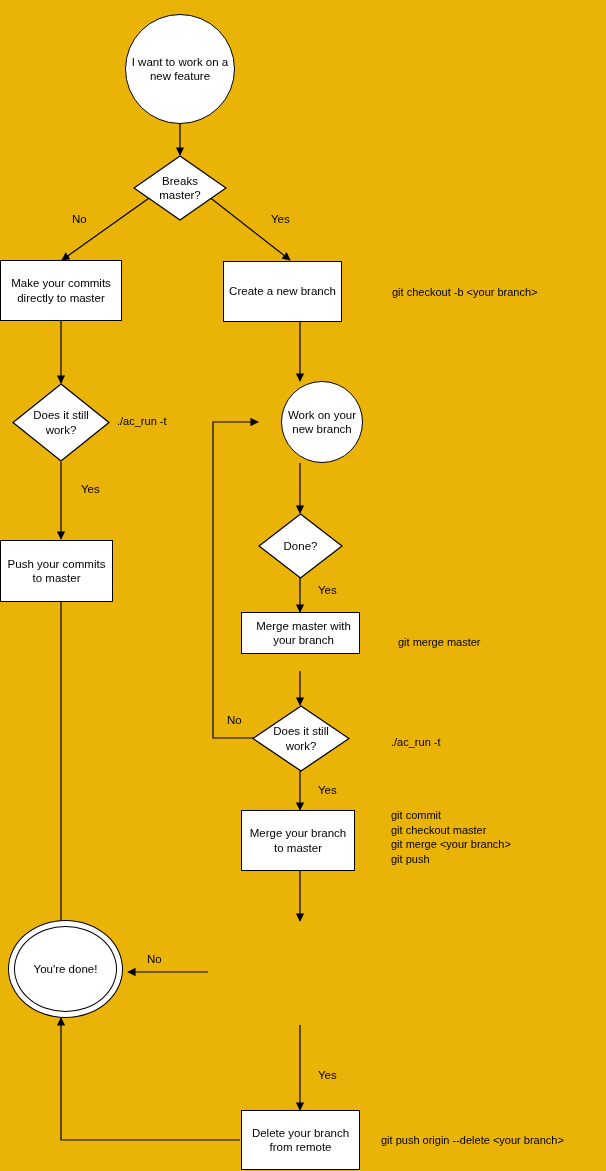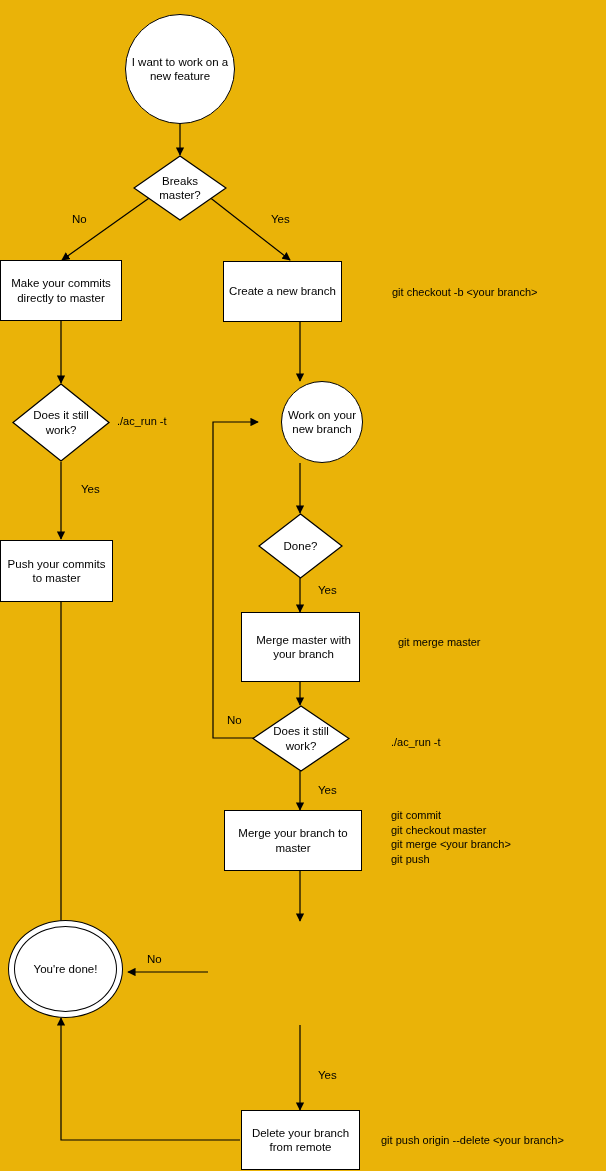--- a/index.html
+++ b/index.html
@@ -183,40 +183,40 @@
 
   <div class="diamond-wrap" style="left:258px;top:513px;width:85px;height:66px;">
     <svg class="dshape" viewBox="0 0 85 66" preserveAspectRatio="none">
       <polygon points="42.5,1 84,33 42.5,65 1,33" fill="#fff" stroke="#000" stroke-width="1.3"></polygon>
     </svg>
     <span class="dtext">Done?</span>
   </div>
 
   <div class="edge-label" style="left:318px;top:584px;">Yes</div>
 
-  <div class="node rect" style="left:241px;top:612px;width:119px;height:70px;padding-left:6px;">
+  <div class="node rect" style="left:241px;top:612px;width:119px;height:42px;padding-left:6px;">
     <span class="lbl">Merge master with your branch</span>
   </div>
 
   <div class="annot" style="left:398px;top:635px;">git merge master</div>
 
   <div class="diamond-wrap" style="left:252px;top:705px;width:98px;height:67px;">
     <svg class="dshape" viewBox="0 0 98 67" preserveAspectRatio="none">
       <polygon points="49,1 97,33.5 49,66 1,33.5" fill="#fff" stroke="#000" stroke-width="1.3"></polygon>
     </svg>
     <span class="dtext">Does it still work?</span>
   </div>
 
   <div class="edge-label" style="left:227px;top:714px;">No</div>
 
   <div class="annot" style="left:391px;top:735px;">./ac_run -t</div>
 
   <div class="edge-label" style="left:318px;top:784px;">Yes</div>
 
-  <div class="node rect" style="left:224px;top:810px;width:138px;height:61px;">
+  <div class="node rect" style="left:241px;top:810px;width:114px;height:61px;">
     <span class="lbl">Merge your branch to master</span>
   </div>
 
   <div class="annot" style="left:391px;top:808px;">git commit
 git checkout master
 git merge &lt;your branch&gt;
 git push</div>
 
 
   <div class="edge-label" style="left:147px;top:953px;">No</div>

